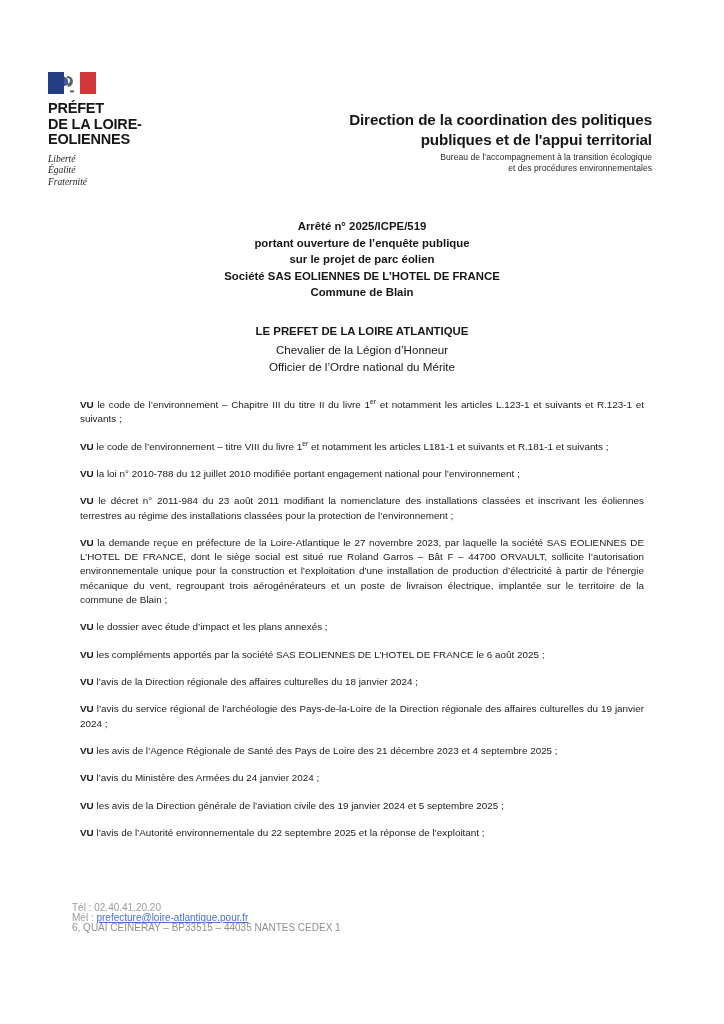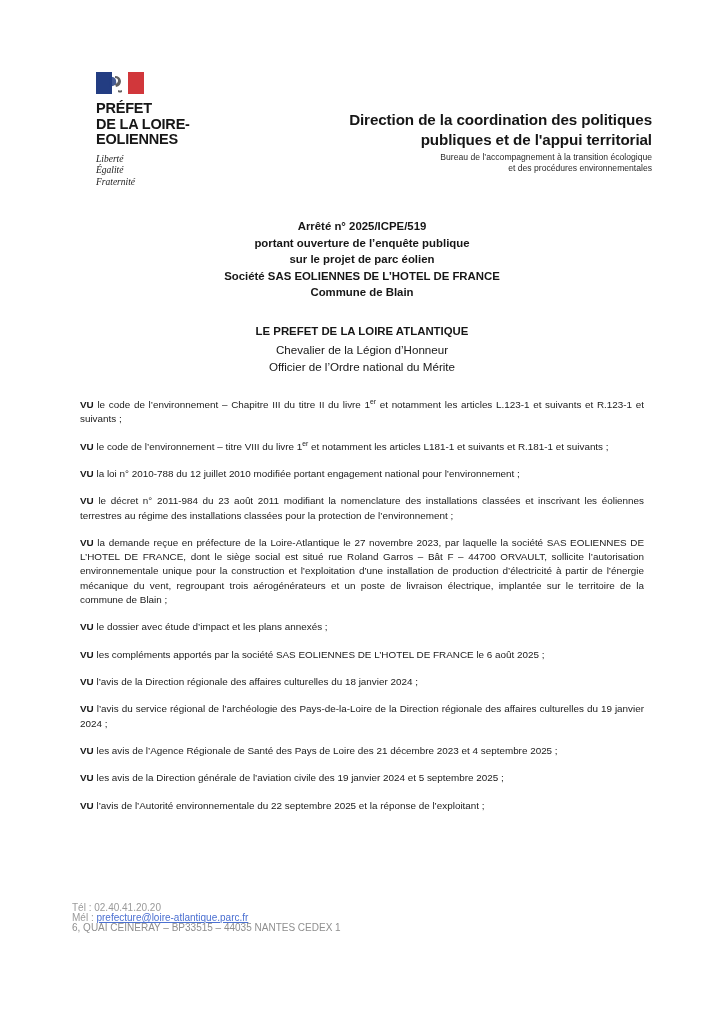--- a/index.html
+++ b/index.html
@@ -27,21 +27,21 @@
     position: absolute;
     left: 0;
     top: 72px;
     width: 724px;
     display: flex;
     align-items: flex-start;
   }
 
   .brand-block {
     width: 230px;
-    padding-left: 96px;
+    padding-left: 48px;
     box-sizing: border-box;
   }
 
   .marianne-flag {
     width: 48px;
     height: 22px;
     display: block;
   }
 
   .brand-name {
@@ -212,29 +212,30 @@
       <p class="vu-para"><span class="vu-label">VU</span> le code de l’environnement – Chapitre III du titre II du livre 1<sup>er</sup> et notamment les articles L.123-1 et suivants et R.123-1 et suivants ;</p>
       <p class="vu-para"><span class="vu-label">VU</span> le code de l’environnement – titre VIII du livre 1<sup>er</sup> et notamment les articles L181-1 et suivants et R.181-1 et suivants ;</p>
       <p class="vu-para"><span class="vu-label">VU</span> la loi n° 2010-788 du 12 juillet 2010 modifiée portant engagement national pour l’environnement ;</p>
       <p class="vu-para"><span class="vu-label">VU</span> le décret n° 2011-984 du 23 août 2011 modifiant la nomenclature des installations classées et inscrivant les éoliennes terrestres au régime des installations classées pour la protection de l’environnement ;</p>
       <p class="vu-para"><span class="vu-label">VU</span> la demande reçue en préfecture de la Loire-Atlantique le 27 novembre 2023, par laquelle la société SAS EOLIENNES DE L’HOTEL DE FRANCE, dont le siège social est situé rue Roland Garros – Bât F – 44700 ORVAULT, sollicite l’autorisation environnementale unique pour la construction et l’exploitation d’une installation de production d’électricité à partir de l’énergie mécanique du vent, regroupant trois aérogénérateurs et un poste de livraison électrique, implantée sur le territoire de la commune de Blain ;</p>
       <p class="vu-para"><span class="vu-label">VU</span> le dossier avec étude d’impact et les plans annexés ;</p>
       <p class="vu-para"><span class="vu-label">VU</span> les compléments apportés par la société SAS EOLIENNES DE L’HOTEL DE FRANCE le 6 août 2025 ;</p>
       <p class="vu-para"><span class="vu-label">VU</span> l’avis de la Direction régionale des affaires culturelles du 18 janvier 2024 ;</p>
       <p class="vu-para"><span class="vu-label">VU</span> l’avis du service régional de l’archéologie des Pays-de-la-Loire de la Direction régionale des affaires culturelles du 19 janvier 2024 ;</p>
       <p class="vu-para"><span class="vu-label">VU</span> les avis de l’Agence Régionale de Santé des Pays de Loire des 21 décembre 2023 et 4 septembre 2025 ;</p>
+      <p class="vu-para"><span class="vu-label">VU</span> l’avis du Ministère des Armées du 24 janvier 2024 ;</p>
       <p class="vu-para"><span class="vu-label">VU</span> les avis de la Direction générale de l’aviation civile des 19 janvier 2024 et 5 septembre 2025 ;</p>
       <p class="vu-para"><span class="vu-label">VU</span> l’avis de l’Autorité environnementale du 22 septembre 2025 et la réponse de l’exploitant ;</p>
     </div>
 
   <div class="footer">
     <div>
       <span>Tél :</span>
       <span>02.40.41.20.20</span>
     </div>
     <div>
       <span>Mél :</span>
-      <span class="mail-link">prefecture@loire-atlantique.parc.fr</span>
+      <span class="mail-link">prefecture@loire-atlantique.pour.fr</span>
     </div>
     <div class="f-addr">6, QUAI CEINERAY – BP33515 – 44035 NANTES CEDEX 1</div>
   </div>
 
 </div>
 
 </body></html>

